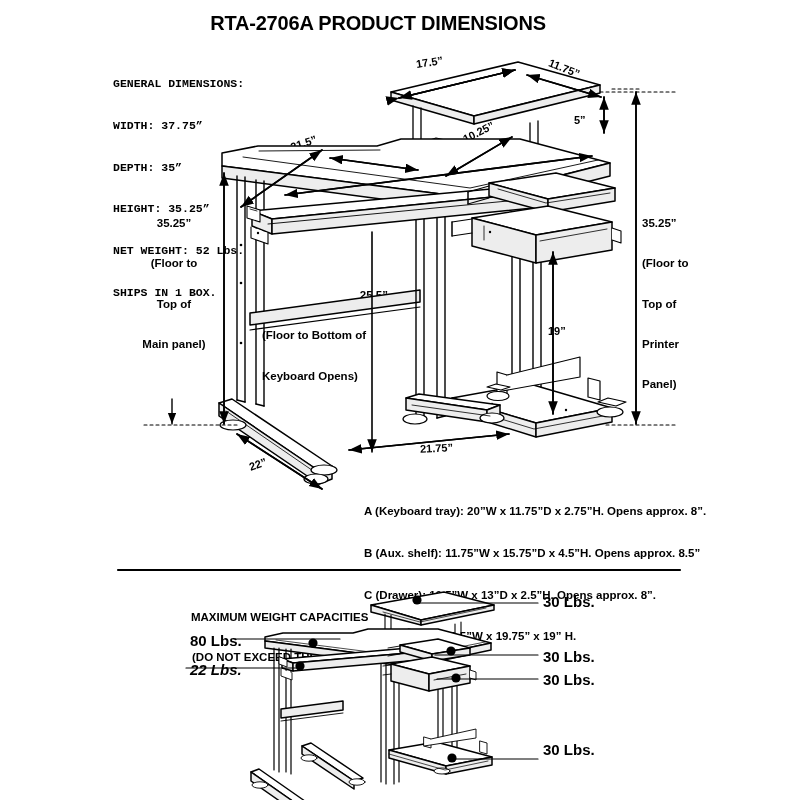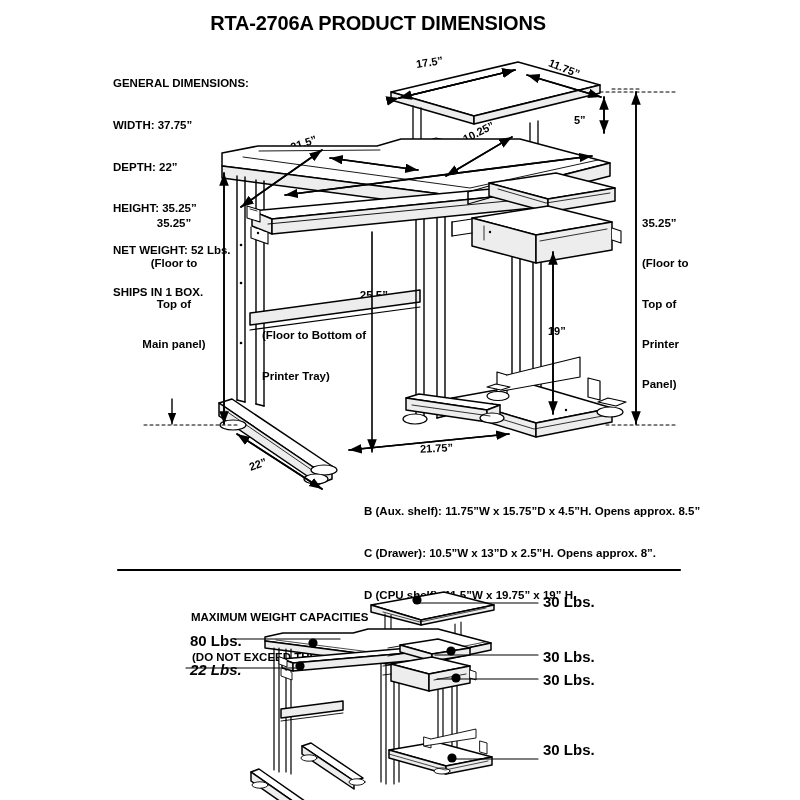--- a/index.html
+++ b/index.html
@@ -9,21 +9,21 @@
     color:#000;overflow:hidden;position:relative;
   }
   #root{position:relative;width:800px;height:800px;}
   svg{position:absolute;top:0;left:0;width:800px;height:800px;overflow:visible;}
   .txt{position:absolute;line-height:1.17;white-space:pre;}
   #title{
     top:12px;left:0;width:756px;text-align:center;
     font-size:20px;font-weight:bold;letter-spacing:-.2px;
   }
   #gen{top:50px;left:113px;font-size:11.5px;font-weight:bold;}
-  #gen div{margin-bottom:1.5px;}
+  #gen div{margin-bottom:1.5px;font-family:Liberation Mono, monospace;}
   #other{top:478px;left:364px;font-size:11.5px;font-weight:bold;}
   #other div{margin-bottom:1.5px;}
   #leftdim{
     top:190px;left:126px;width:96px;text-align:center;
     font-size:11.5px;font-weight:bold;
   }
   #rightdim{
     top:190px;left:642px;width:100px;text-align:left;
     font-size:11.5px;font-weight:bold;
   }
@@ -38,27 +38,28 @@
 </head>
 <body>
 
 <div id="root">
 
   <div class="txt" id="title">RTA-2706A PRODUCT DIMENSIONS</div>
 
   <div class="txt" id="gen">
     <div>GENERAL DIMENSIONS:</div>
     <div>WIDTH: 37.75”</div>
-    <div>DEPTH: 22”</div>
+    <div>DEPTH: 35”</div>
     <div>HEIGHT: 35.25”</div>
     <div>NET WEIGHT: 52 Lbs.</div>
     <div>SHIPS IN 1 BOX.</div>
   </div>
 
   <div class="txt" id="other">
+    <div>A (Keyboard tray): 20”W x 11.75”D x 2.75”H. Opens approx. 8”.</div>
     <div>B (Aux. shelf): 11.75”W x 15.75”D x 4.5”H. Opens approx. 8.5”</div>
     <div>C (Drawer): 10.5”W x 13”D x 2.5”H. Opens approx. 8”.</div>
     <div>D (CPU shelf): 11.5”W x 19.75” x 19” H.</div>
   </div>
 
   <div class="txt" id="leftdim">
     <div>35.25”</div>
     <div>(Floor to</div>
     <div>Top of</div>
     <div>Main panel)</div>
@@ -68,21 +69,21 @@
     <div>35.25”</div>
     <div>(Floor to</div>
     <div>Top of</div>
     <div>Printer</div>
     <div>Panel)</div>
   </div>
 
   <div class="txt" id="kbdim">
     <span class="n">25.5”</span>
     <div>(Floor to Bottom of</div>
-    <div>Printer Tray)</div>
+    <div>Keyboard Opens)</div>
   </div>
 
   <div class="txt" id="maxcap">
     <div>MAXIMUM WEIGHT CAPACITIES</div>
     <div class="sub">(DO NOT EXCEED THESE LIMITS)</div>
   </div>
 
   <div class="dimlbl" style="left:416px;top:56px;transform:rotate(-9deg);">17.5”</div>
   <div class="dimlbl" style="left:548px;top:62px;transform:rotate(22deg);">11.75”</div>
   <div class="dimlbl" style="left:574px;top:114px;">5”</div>

